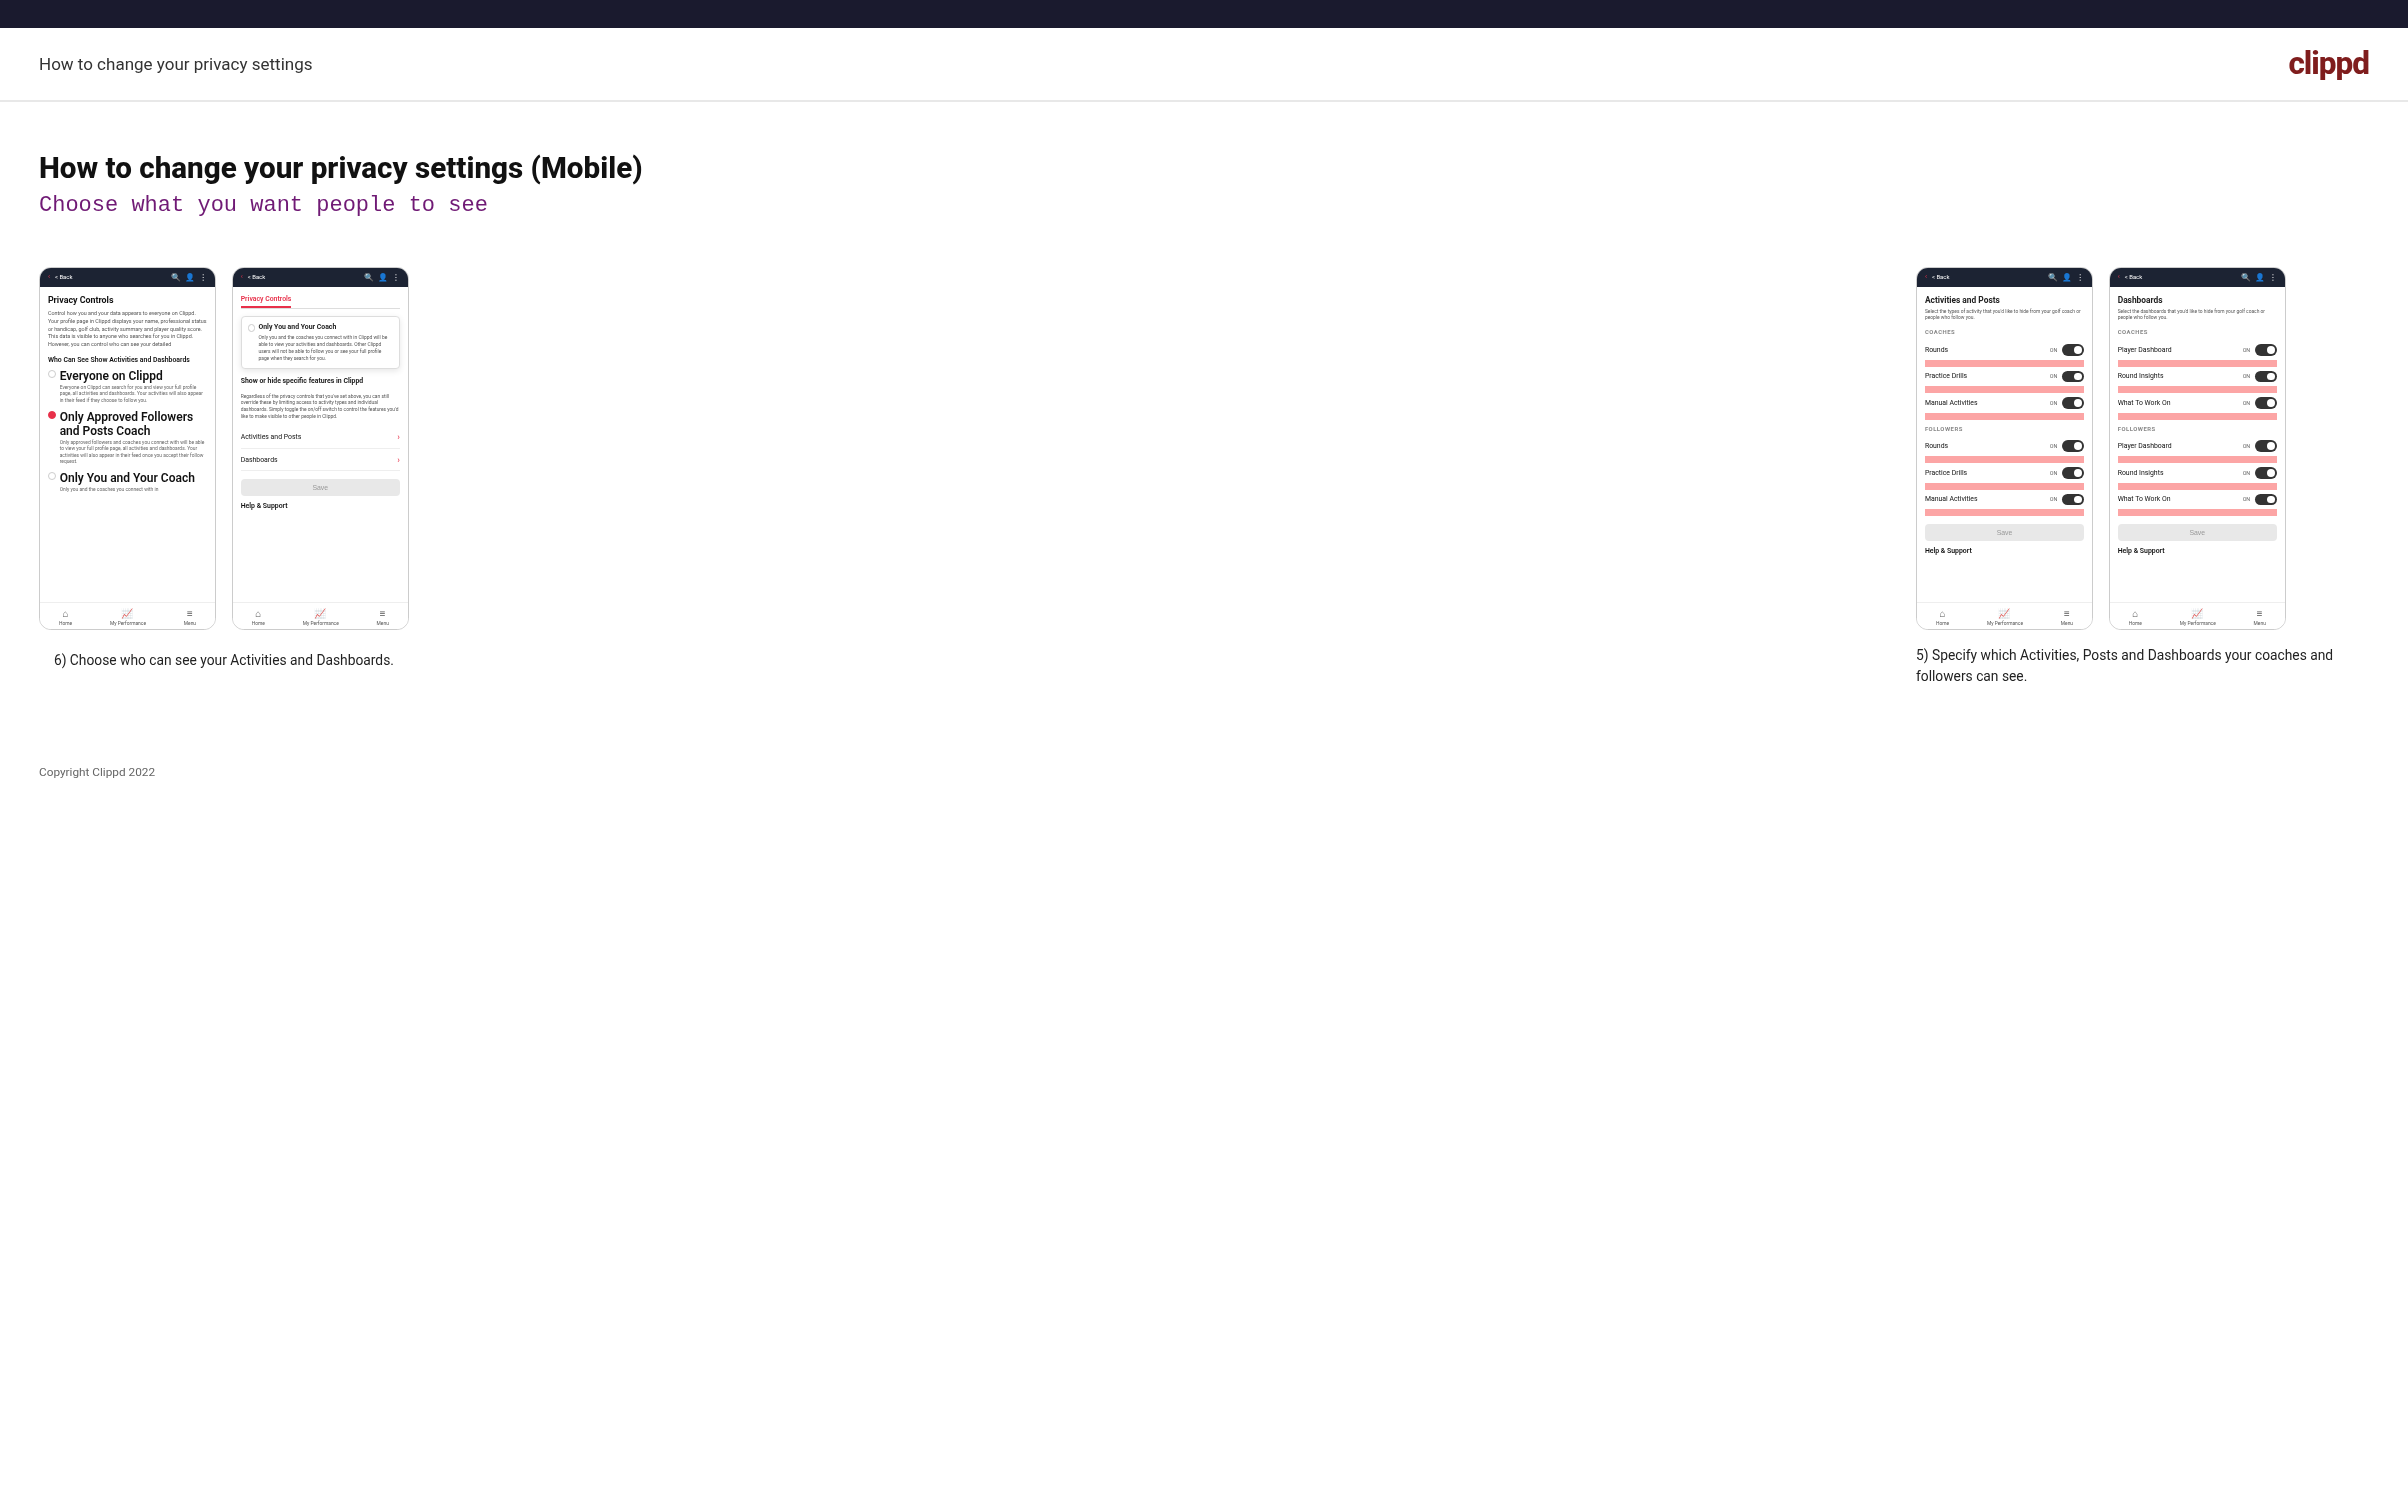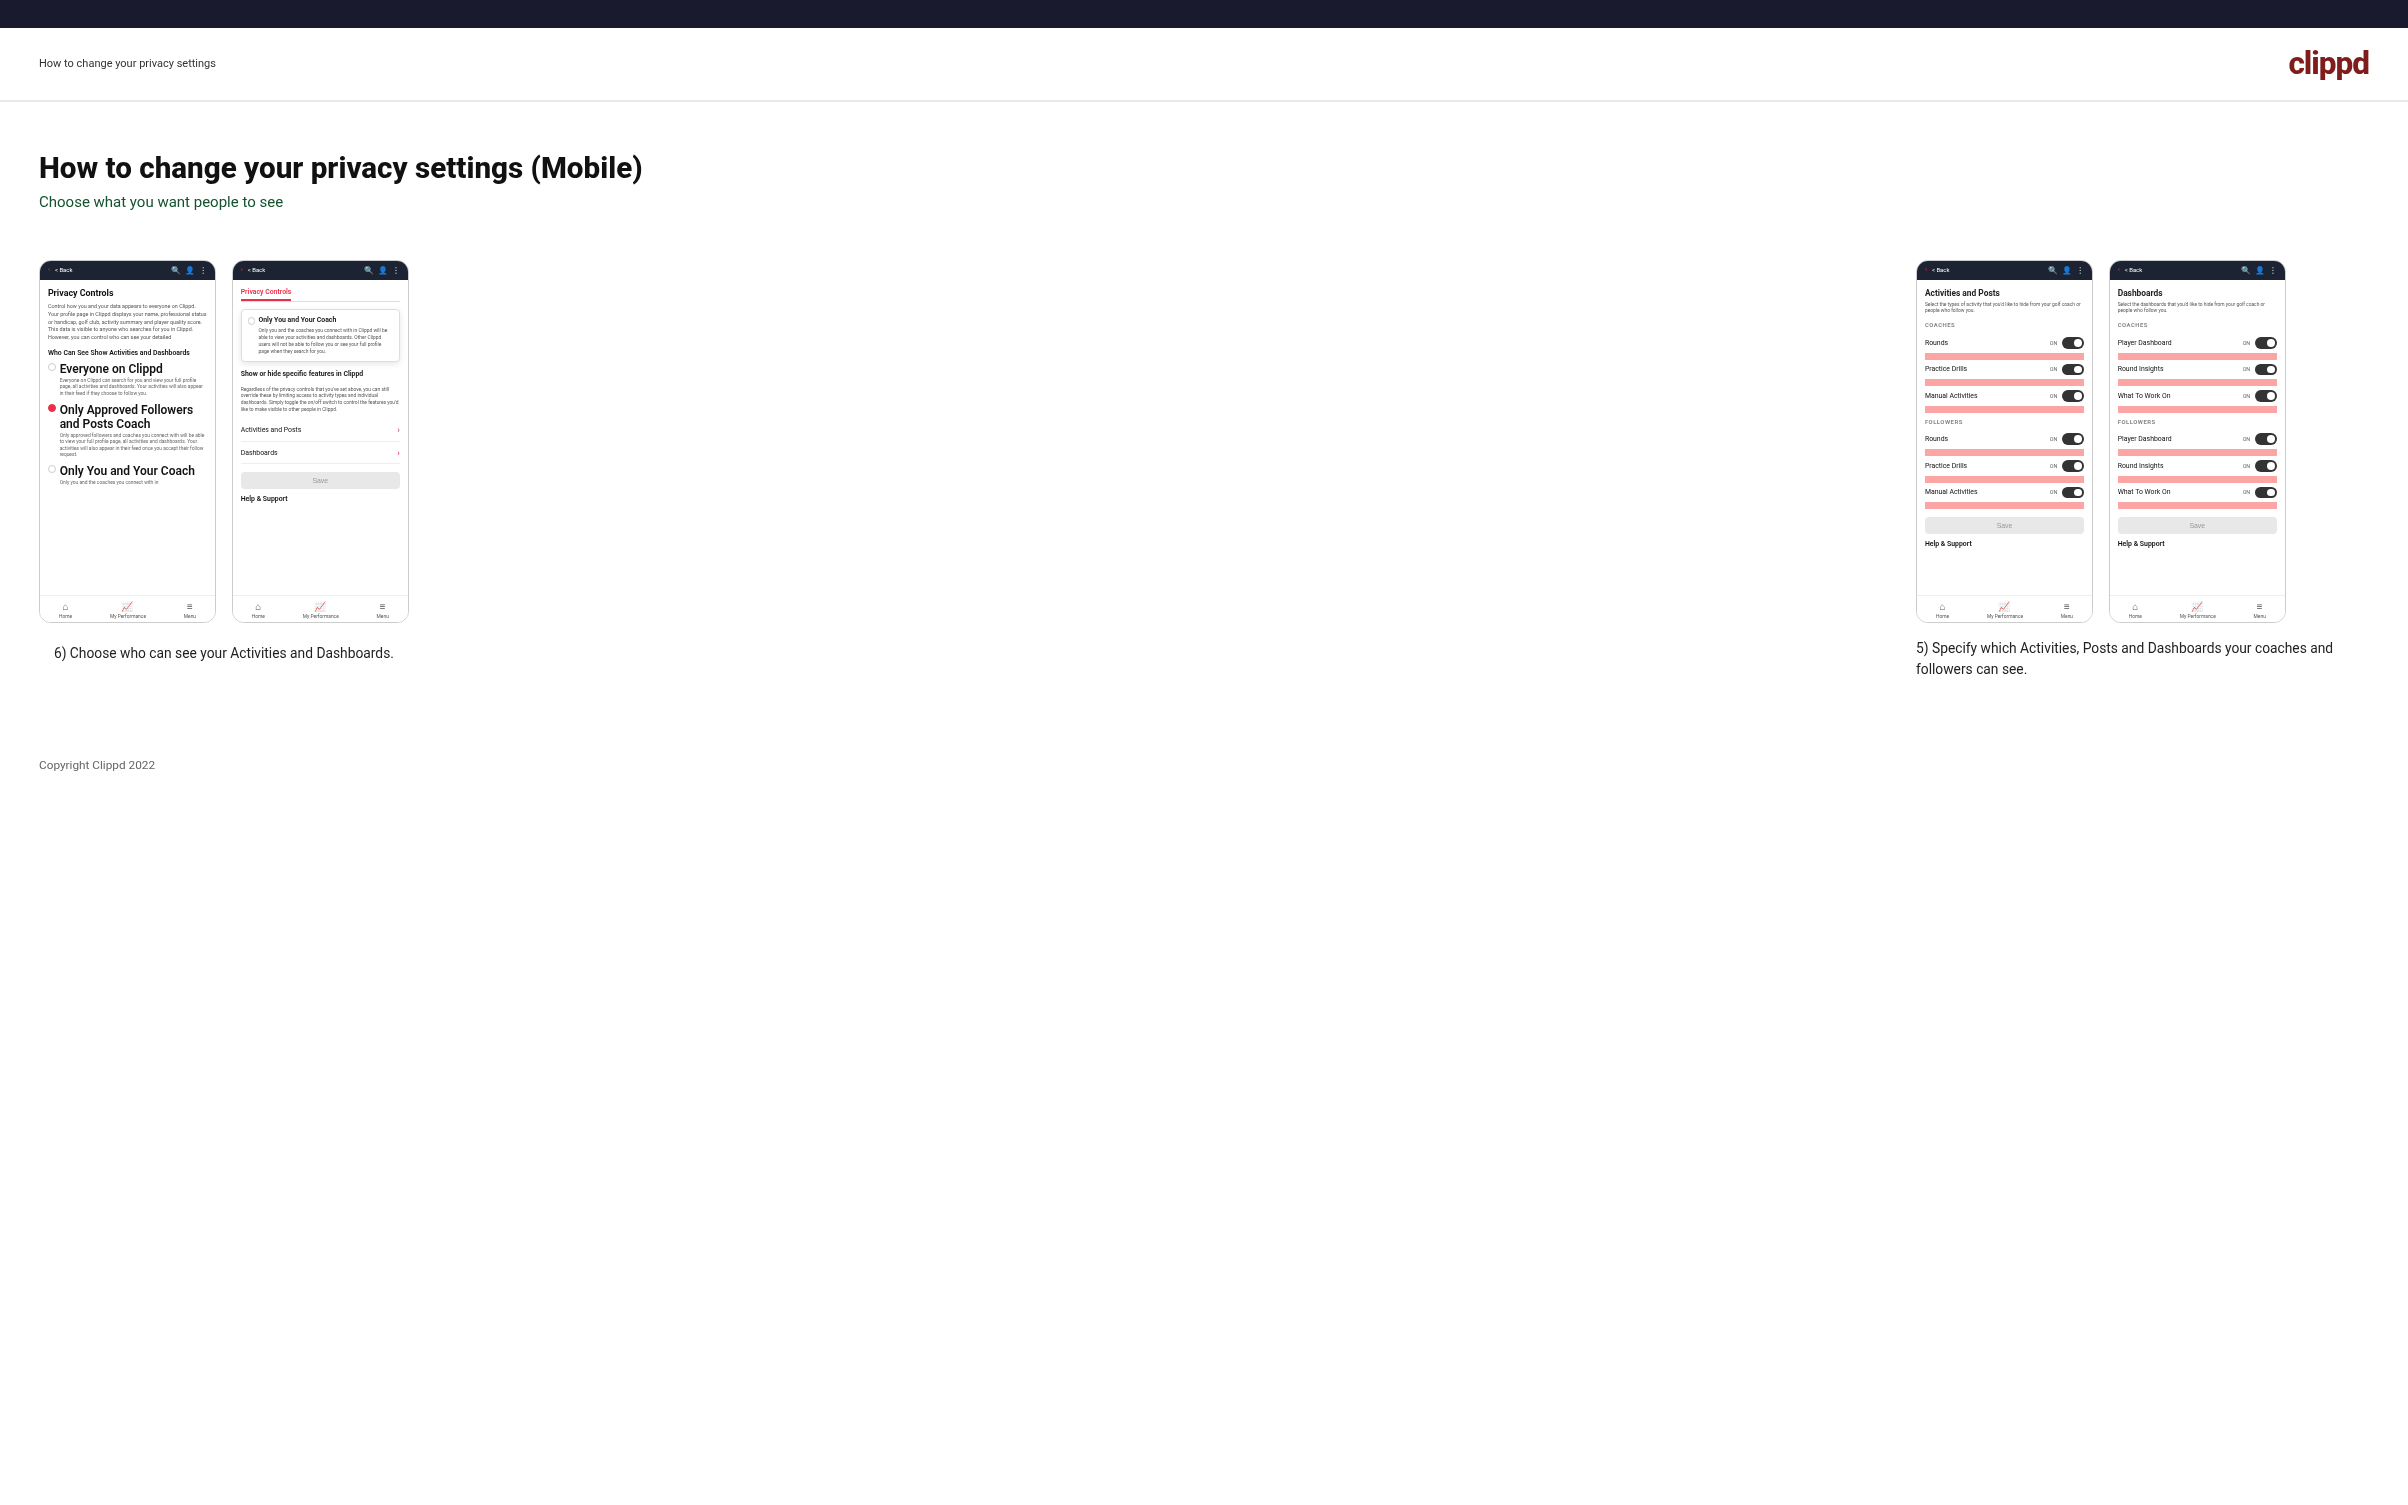--- a/index.html
+++ b/index.html
@@ -15,44 +15,45 @@
       height: 27.6px;
     }
     .header {
       display: flex;
       align-items: center;
       justify-content: space-between;
       padding: 17.7px 39px;
       border-bottom: 2px solid #e8e8e8;
     }
     .header-title {
-      font-size: 11px;
+      font-size: 17px;
       color: #333;
     }
     .logo {
       font-size: 31.5px;
       font-weight: 800;
       color: #7f1d1d;
       letter-spacing: -1px;
     }
 
     
     .main {
       padding: 49px 39px 59px;
     }
     .page-heading {
       font-size: 29.6px;
       font-weight: 800;
       color: #111;
       margin-bottom: 7.9px;
     }
     .page-subheading {
-      font-size: 15px;
-      color: #14532d;
+      font-size: 22px;
+      color: #701a75;
       margin-bottom: 49px;
+      font-family: Liberation Mono, monospace;
     }
 
     
     .screenshots-row {
       display: flex;
       gap: 29.6px;
       align-items: flex-start;
     }
 
     

